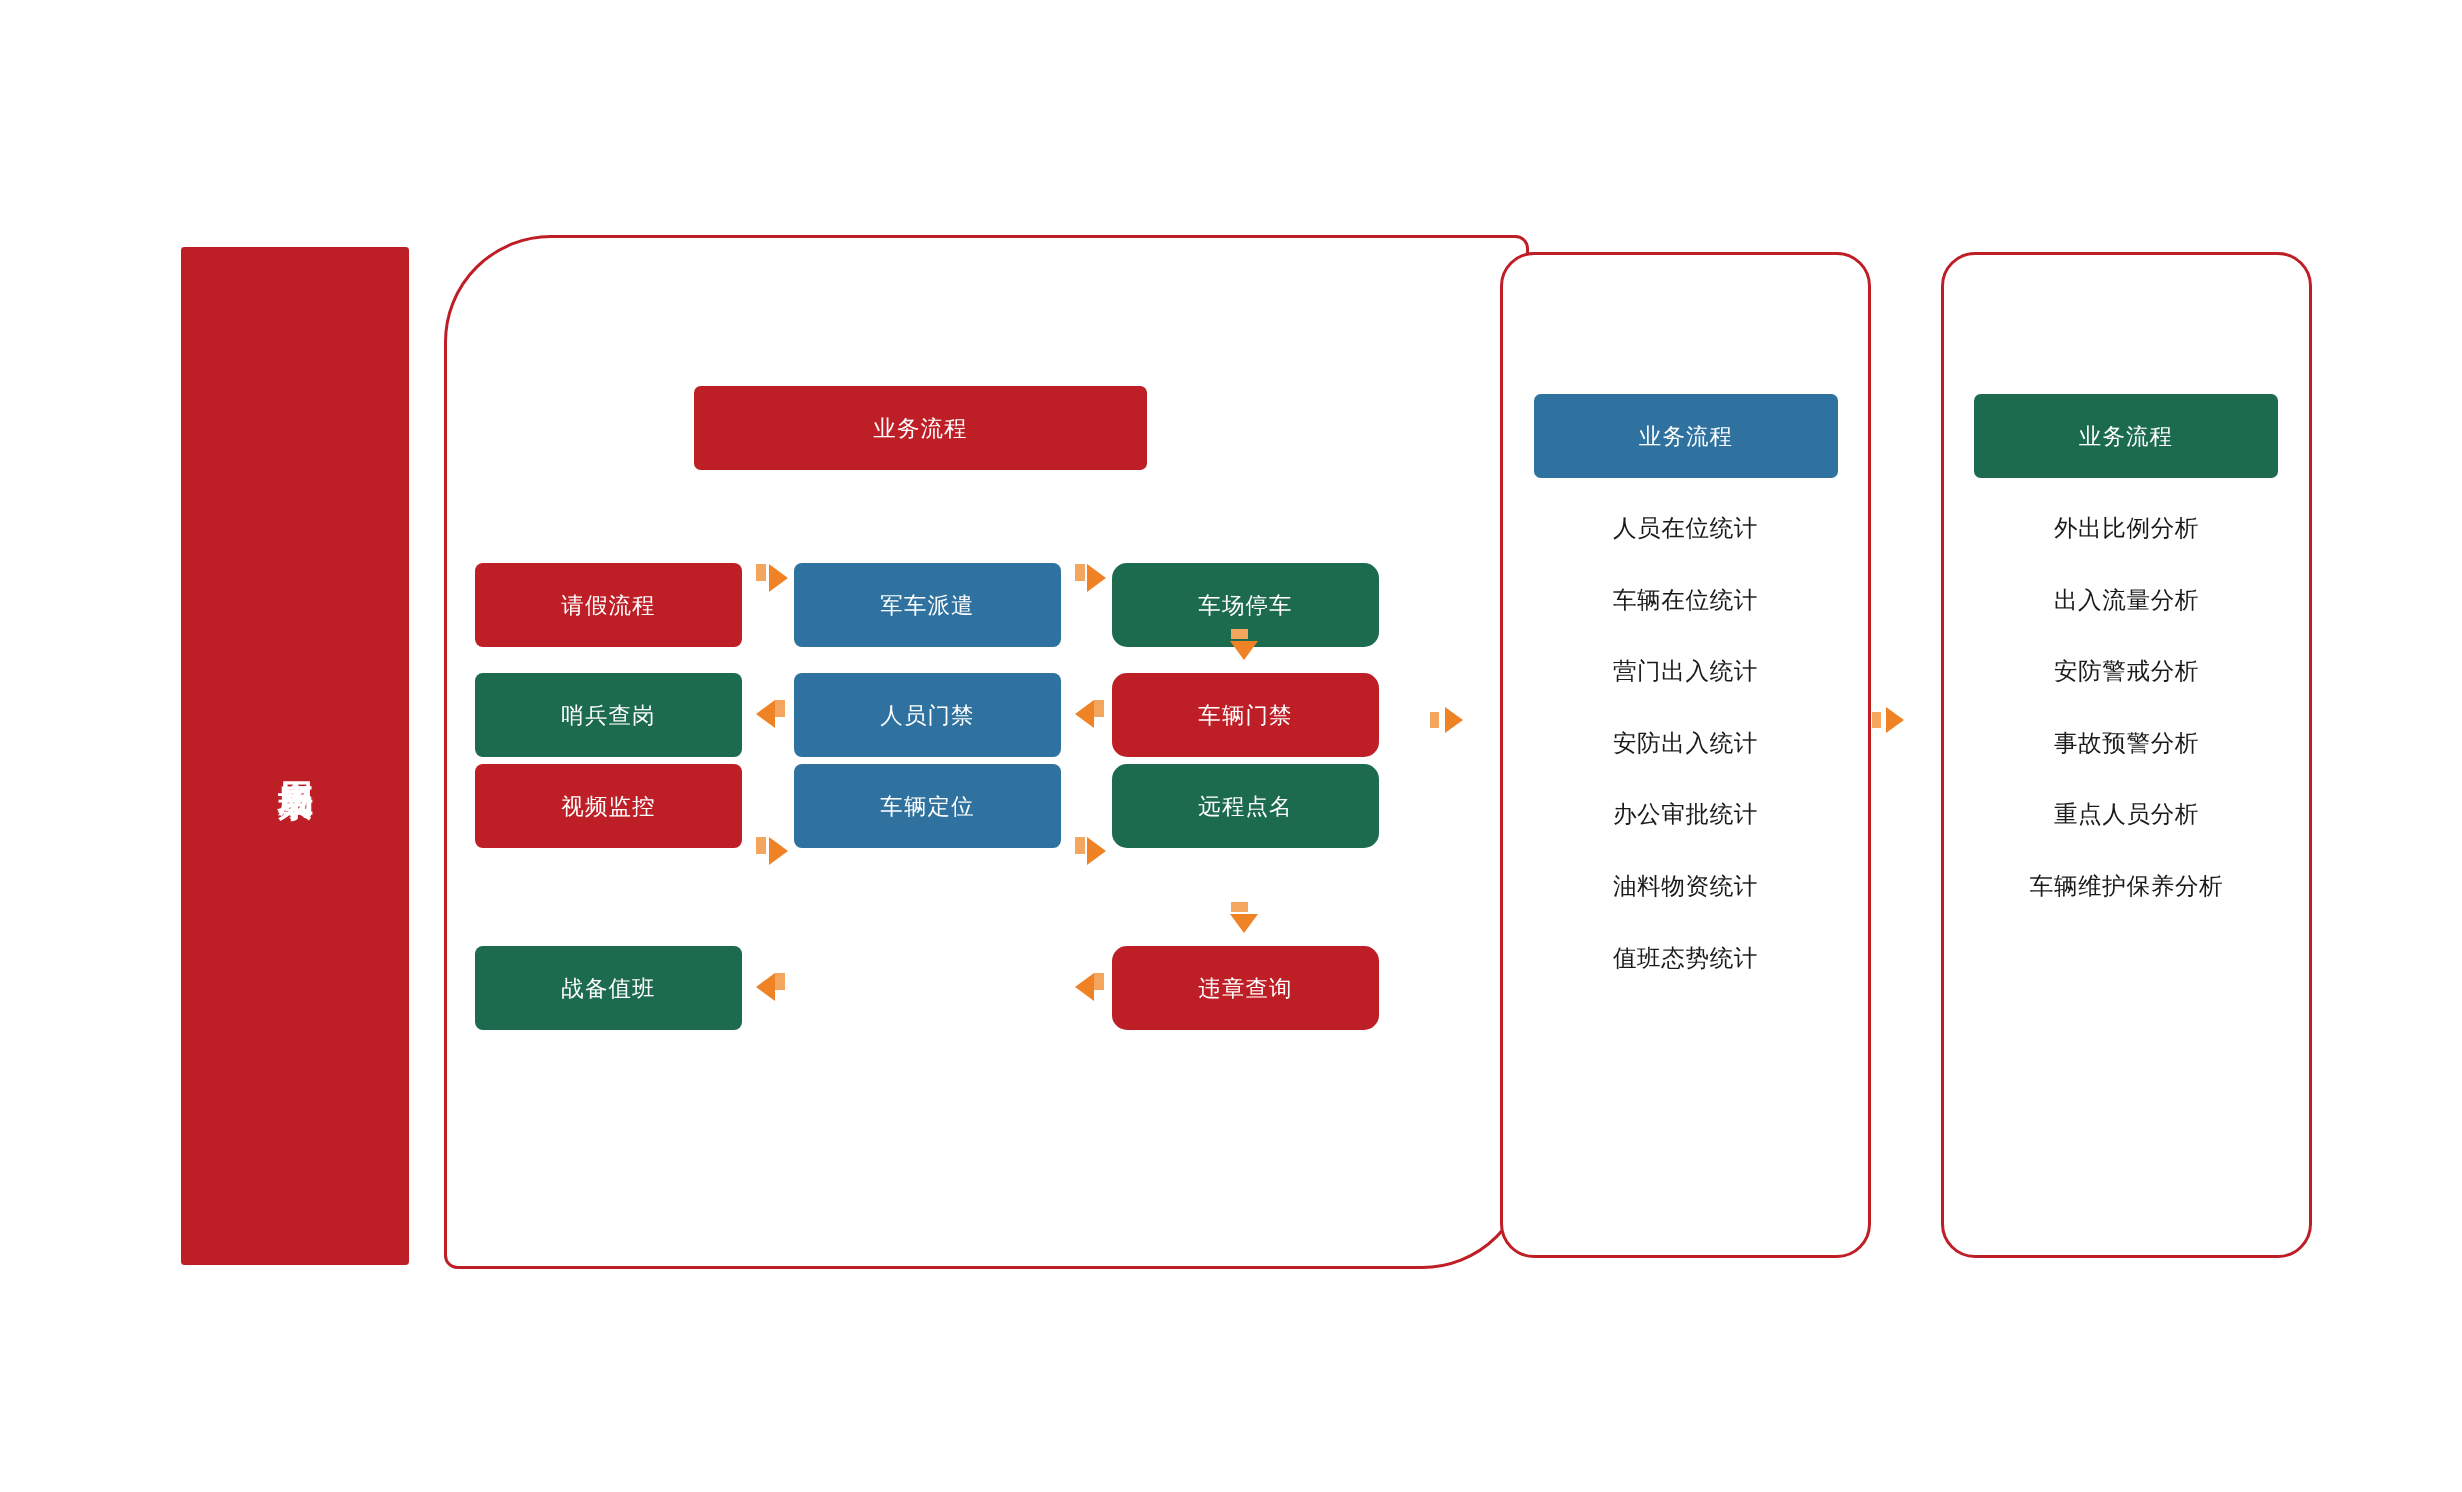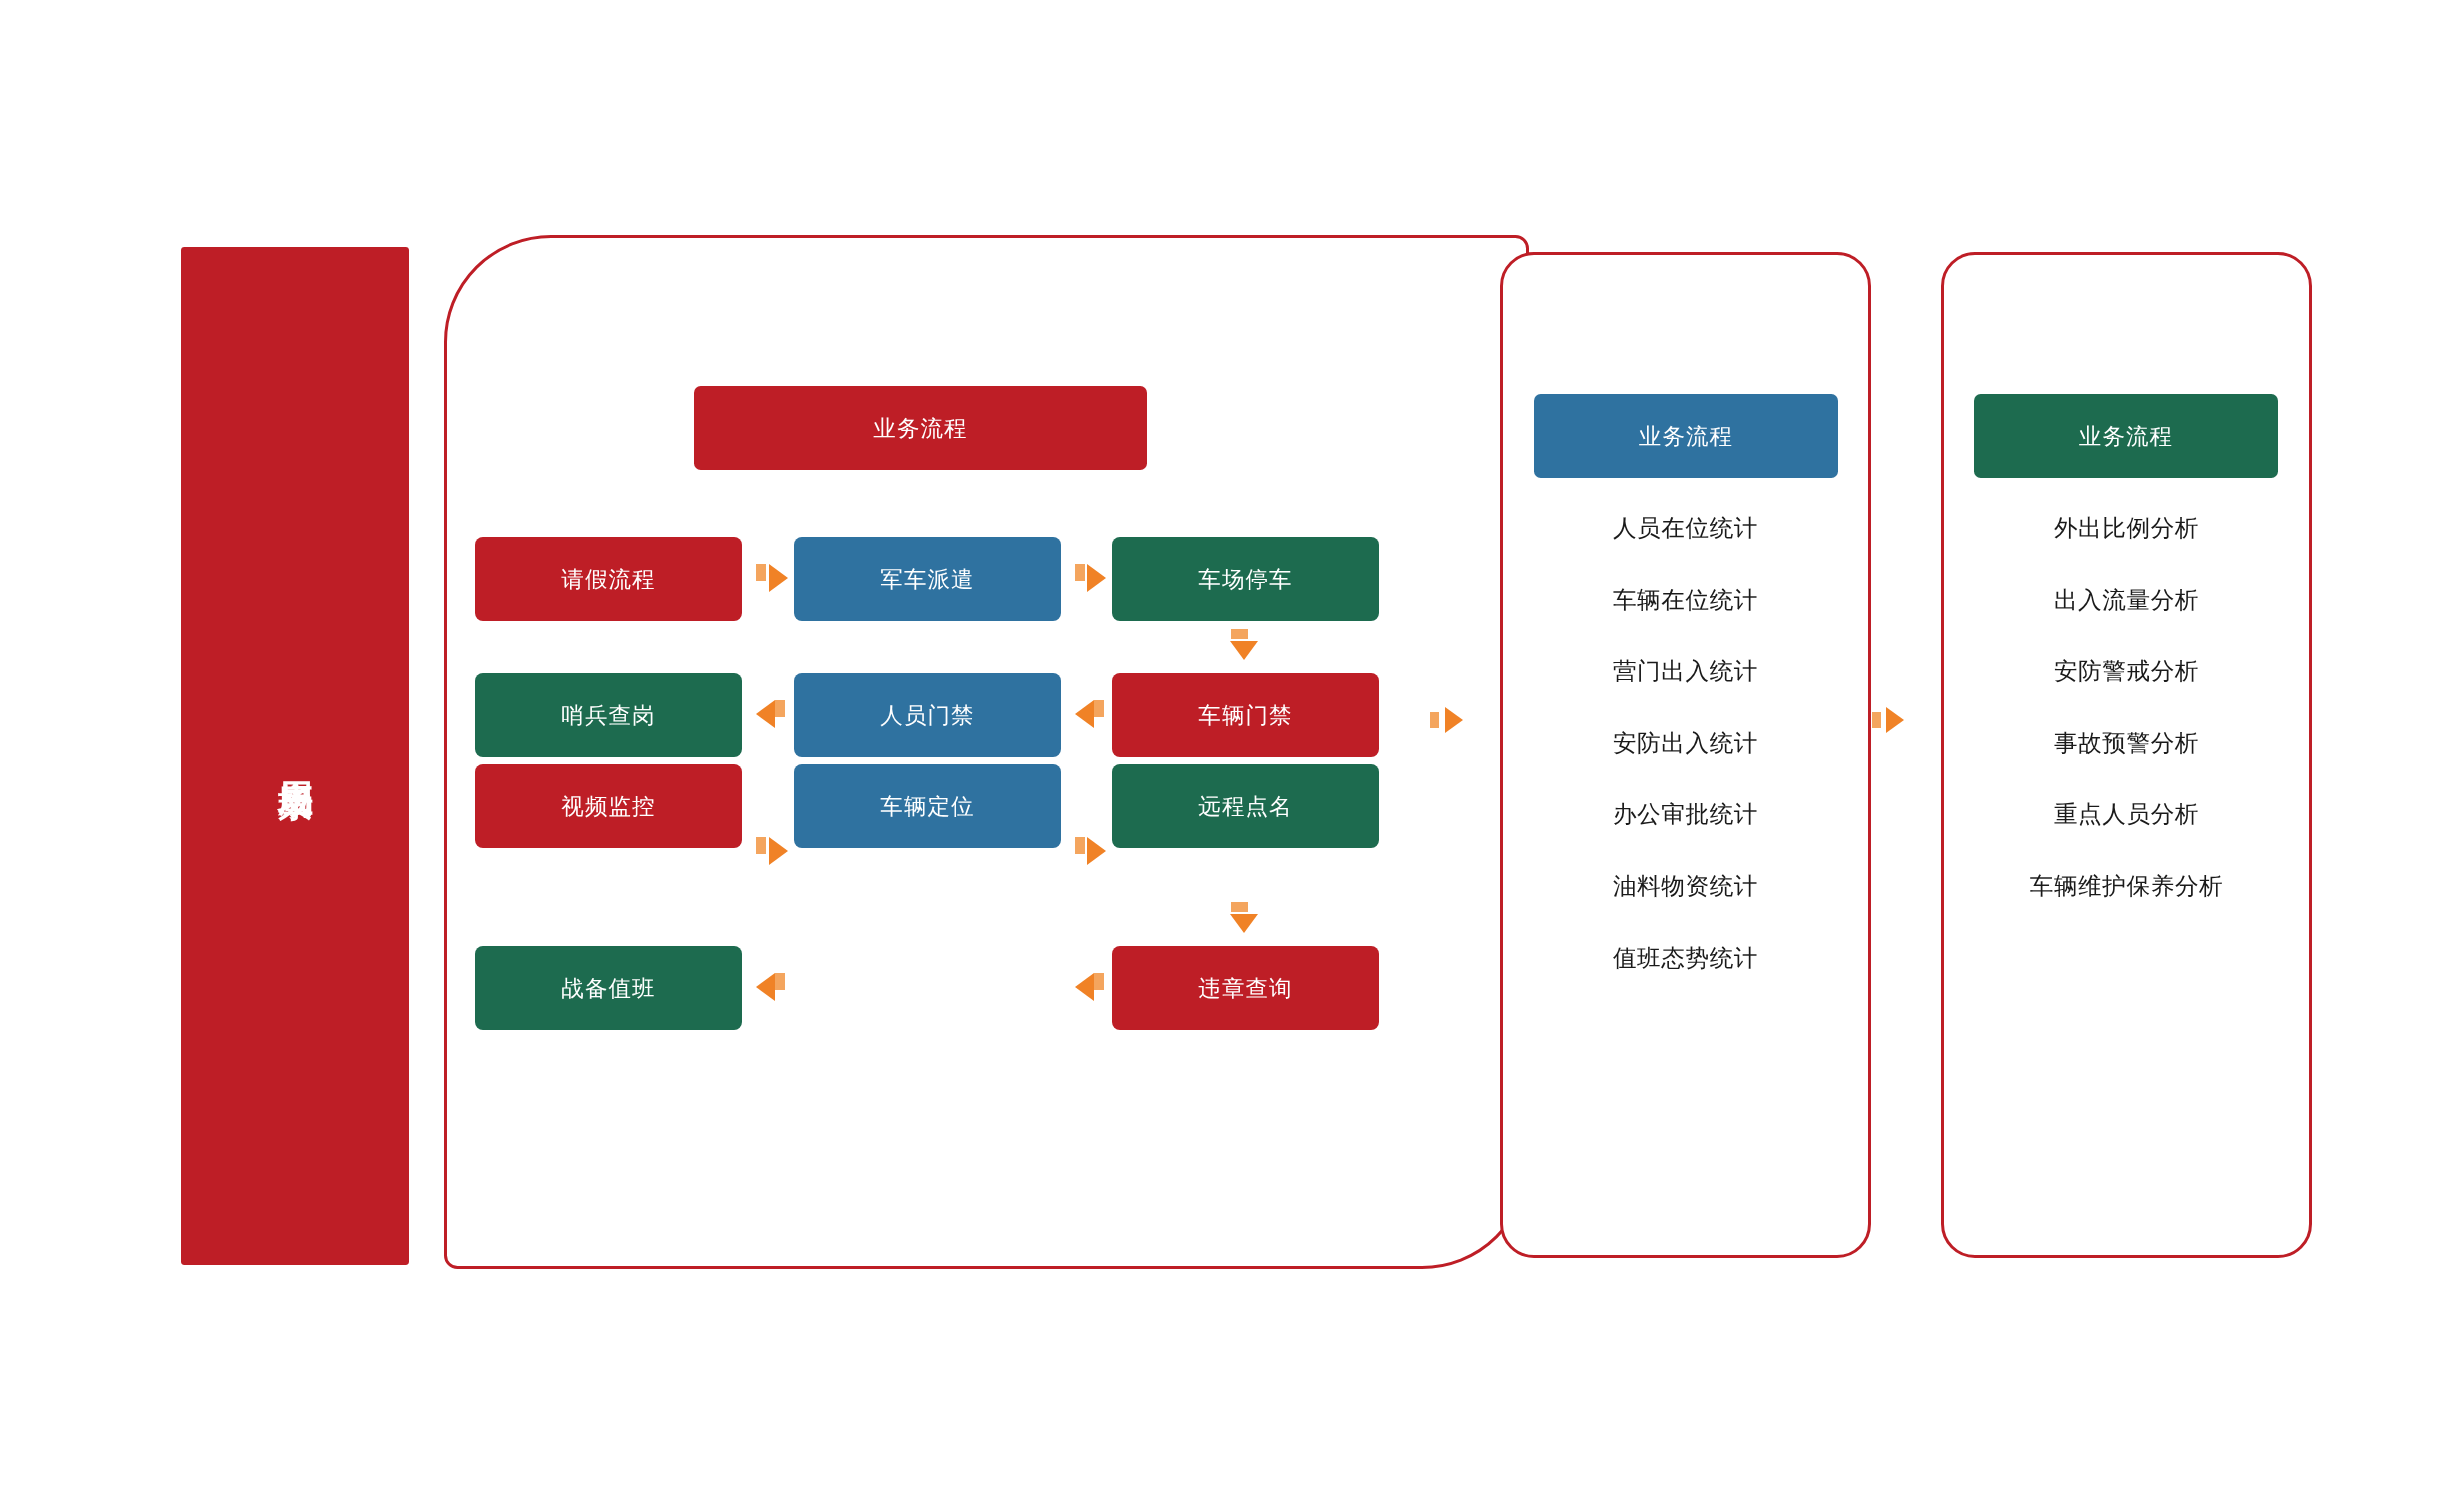--- a/index.html
+++ b/index.html
@@ -86,23 +86,23 @@
     font-weight: 500;
     letter-spacing: 1.1px;
   }
   .c-red   { background: #be1e26; }
   .c-blue  { background: #2f72a0; }
   .c-green { background: #1d6b4f; }
 
   
   .col-1 { left: 475px; }
   .col-2 { left: 794px; }
-  .col-3 { left: 1112px; }
-  
-  .row-1 { top: 537px; }
+  .col-3 { left: 1112px; border-radius: 15px; }
+  
+  .row-1 { top: 563px; }
   .row-2 { top: 673px; }
   .row-3 { top: 764px; text-align: right; }
   .row-4 { top: 946px; }
 
   
   .arrow {
     position: absolute;
     width: 0; height: 0;
   }
   .arrow-right {

